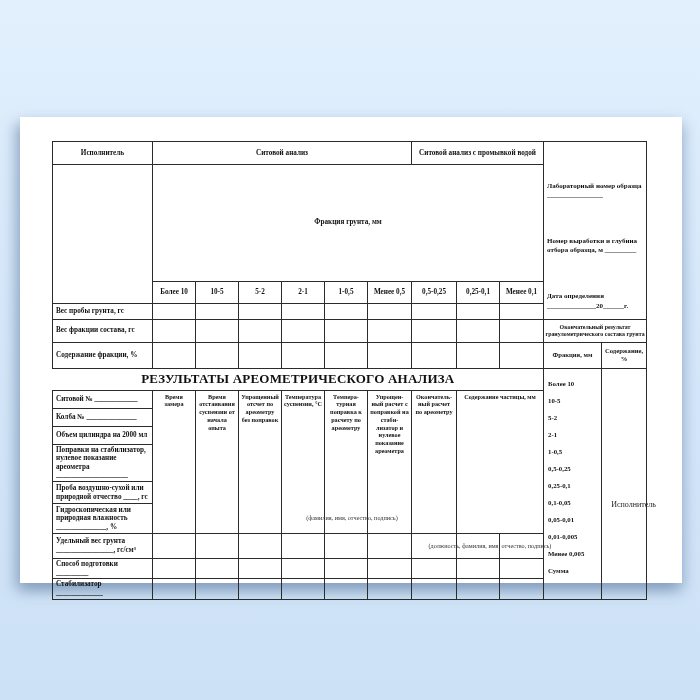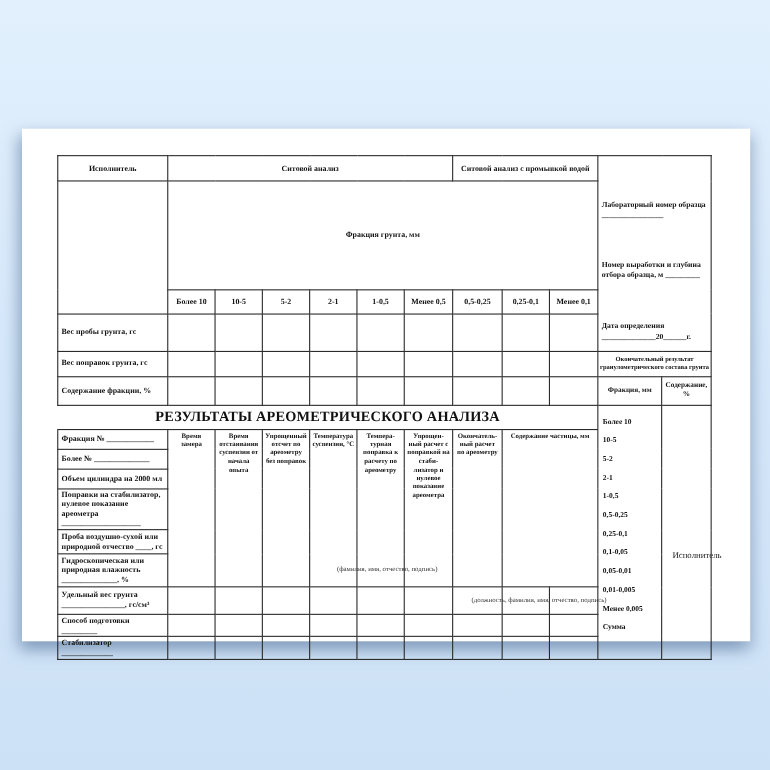--- a/index.html
+++ b/index.html
@@ -86,35 +86,35 @@
       <td>10-5</td>
       <td>5-2</td>
       <td>2-1</td>
       <td>1-0,5</td>
       <td>Менее 0,5</td>
       <td>0,5-0,25</td>
       <td>0,25-0,1</td>
       <td>Менее 0,1</td>
     </tr>
 
-    <tr style="height:34px">
+    <tr style="height:16px">
       <td class="left">Вес пробы грунта, гс</td>
       <td></td>
           <td></td>
       <td></td>
           <td></td>
       <td></td>
           <td></td>
       <td></td>
           <td></td>
       <td></td>
     </tr>
 
     <tr style="height:23px">
-      <td class="left">Вес поправок грунта, гс</td>
+      <td class="left">Вес фракции состава, гс</td>
       <td></td>
           <td></td>
       <td></td>
           <td></td>
       <td></td>
           <td></td>
       <td></td>
           <td></td>
       <td></td>
       <td colspan="2" class="small-head">Окончательный результат гранулометрического состава грунта</td>
@@ -148,32 +148,32 @@
         <div>0,1-0,05</div>
         <div>0,05-0,01</div>
         <div>0,01-0,005</div>
         <div>Менее 0,005</div>
         <div>Сумма</div>
       </td>
       <td rowspan="10"></td>
     </tr>
 
     <tr style="height:18px">
-      <td class="left">Фракция № ____________</td>
+      <td class="left">Ситовой № ____________</td>
       <td rowspan="6" class="colhead">Время замера</td>
       <td rowspan="6" class="colhead">Время отстаивания суспензии от начала опыта</td>
       <td rowspan="6" class="colhead">Упрощенный отсчет по ареометру без поправок</td>
       <td rowspan="6" class="colhead">Температура суспензии, °С</td>
       <td rowspan="6" class="colhead">Темпера-турная поправка к расчету по ареометру</td>
       <td rowspan="6" class="colhead">Упрощен-ный расчет с поправкой на стаби-лизатор и нулевое показание ареометра</td>
       <td rowspan="6" class="colhead">Окончатель-ный расчет по ареометру</td>
       <td colspan="2" rowspan="6" class="colhead">Содержание частицы, мм</td>
     </tr>
     <tr style="height:18px">
-          <td class="left">Более № ______________</td>
+          <td class="left">Колба № ______________</td>
         </tr>
     <tr style="height:18px">
           <td class="left">Объем цилиндра на 2000 мл</td>
         </tr>
     <tr style="height:29px">
           <td class="left">Поправки на стабилизатор, нулевое показание ареометра ____________________</td>
         </tr>
     <tr style="height:22px">
           <td class="left">Проба воздушно-сухой или природной отчество ____, гс</td>
         </tr>

